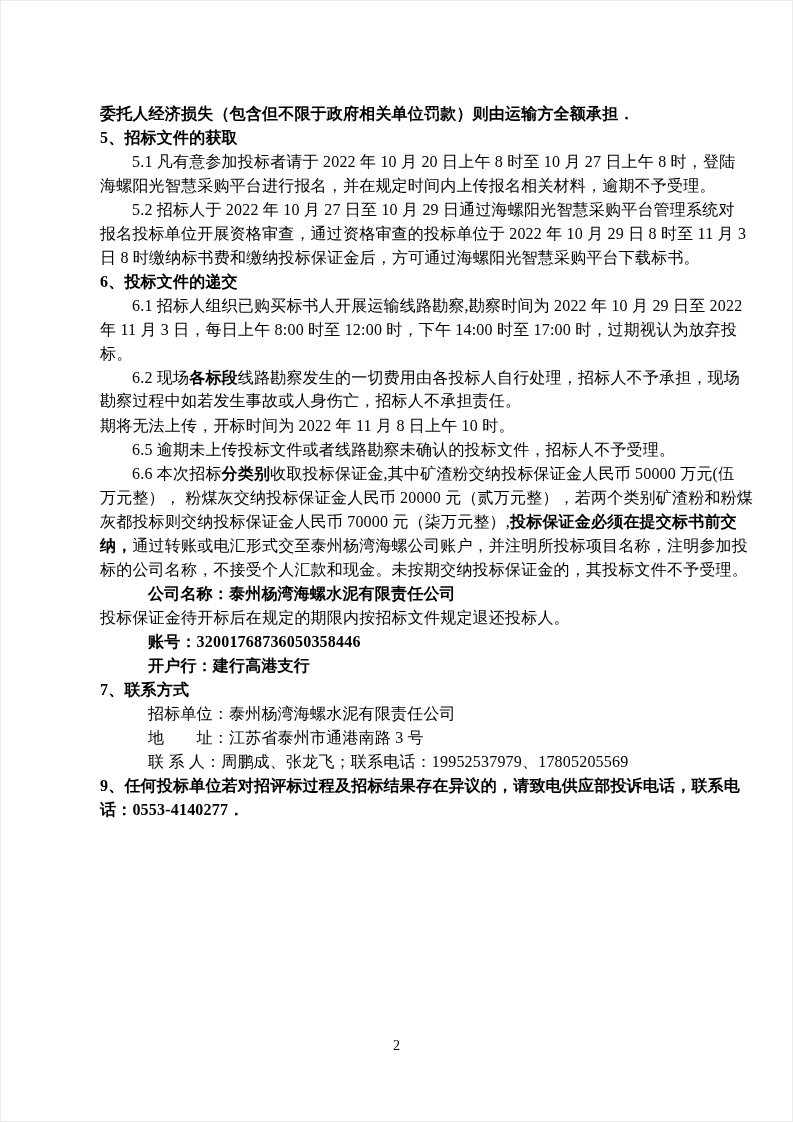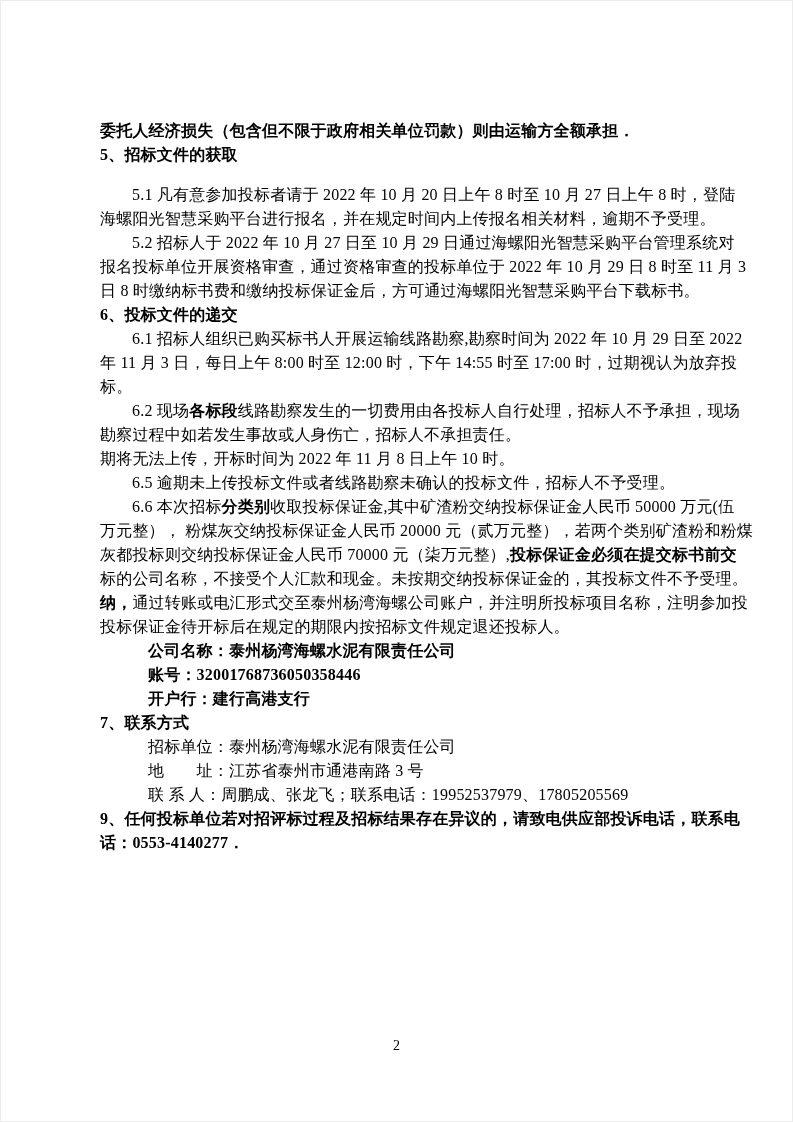--- a/index.html
+++ b/index.html
@@ -14,21 +14,21 @@
     background: #ffffff;
     box-sizing: border-box;
     border: 1px solid #ececec;
     font-family: "Liberation Serif", "DejaVu Serif", serif;
     color: #000000;
     overflow: hidden;
   }
   .content {
     position: absolute;
     left: 99px;
-    top: 118px;
+    top: 101px;
     width: 601px;
   }
   .line {
     font-size: 16px;
     line-height: 24px;
     height: 24px;
     white-space: nowrap;
     letter-spacing: 0.2px;
   }
   .line.fill {
@@ -49,40 +49,40 @@
     font-family: "Liberation Serif", "DejaVu Serif", serif;
   }
 </style>
 </head>
 <body>
 
 <div class="page">
   <div class="content">
       <div class="line" style="padding-left: 0px;"><span class="b">委托人经济损失（包含但不限于政府相关单位罚款）则由运输方全额承担．</span></div>
       <div class="line" style="padding-left: 0px;"><span class="b">5、招标文件的获取</span></div>
-      <div class="line fill" style="padding-left: 32px; margin-top: 16px;"><span class="">5.1 凡有意参加投标者请于 2022 年 10 月 20 日上午 8 时至 10 月 27 日上午 8 时，登陆</span></div>
+      <div class="line fill" style="padding-left: 32px;"><span class="">5.1 凡有意参加投标者请于 2022 年 10 月 20 日上午 8 时至 10 月 27 日上午 8 时，登陆</span></div>
       <div class="line" style="padding-left: 0px;"><span class="">海螺阳光智慧采购平台进行报名，并在规定时间内上传报名相关材料，逾期不予受理。</span></div>
       <div class="line fill" style="padding-left: 32px;"><span class="">5.2 招标人于 2022 年 10 月 27 日至 10 月 29 日通过海螺阳光智慧采购平台管理系统对</span></div>
       <div class="line fill" style="padding-left: 0px;"><span class="">报名投标单位开展资格审查，通过资格审查的投标单位于 2022 年 10 月 29 日 8 时至 11 月 3</span></div>
       <div class="line" style="padding-left: 0px;"><span class="">日 8 时缴纳标书费和缴纳投标保证金后，方可通过海螺阳光智慧采购平台下载标书。</span></div>
       <div class="line" style="padding-left: 0px;"><span class="b">6、投标文件的递交</span></div>
       <div class="line fill" style="padding-left: 32px;"><span class="">6.1 招标人组织已购买标书人开展运输线路勘察,勘察时间为 2022 年 10 月 29 日至 2022</span></div>
-      <div class="line fill" style="padding-left: 0px;"><span class="">年 11 月 3 日，每日上午 8:00 时至 12:00 时，下午 14:55 时至 17:00 时，过期视认为放弃投</span></div>
+      <div class="line fill" style="padding-left: 0px;"><span class="">年 11 月 3 日，每日上午 8:00 时至 12:00 时，下午 14:00 时至 17:00 时，过期视认为放弃投</span></div>
       <div class="line" style="padding-left: 0px;"><span class="">标。</span></div>
       <div class="line fill" style="padding-left: 32px;"><span class="">6.2 现场</span><span class="b">各标段</span><span class="">线路勘察发生的一切费用由各投标人自行处理，招标人不予承担，现场</span></div>
-      <div class="line" style="padding-left: 0px;"><span class="">勘察过程中如若发生事故或人身伤亡，招标人不承担责任。</span></div>
+      <div class="line" style="padding-left: 0px; font-family: Liberation Mono, monospace;"><span class="">勘察过程中如若发生事故或人身伤亡，招标人不承担责任。</span></div>
       <div class="line" style="padding-left: 0px;"><span class="">期将无法上传，开标时间为 2022 年 11 月 8 日上午 10 时。</span></div>
       <div class="line" style="padding-left: 32px;"><span class="">6.5 逾期未上传投标文件或者线路勘察未确认的投标文件，招标人不予受理。</span></div>
       <div class="line fill" style="padding-left: 32px;"><span class="">6.6 本次招标</span><span class="b">分类别</span><span class="">收取投标保证金,其中矿渣粉交纳投标保证金人民币 50000 万元(伍</span></div>
       <div class="line fill" style="padding-left: 0px;"><span class="">万元整）， 粉煤灰交纳投标保证金人民币 20000 元（贰万元整），若两个类别矿渣粉和粉煤</span></div>
       <div class="line fill" style="padding-left: 0px;"><span class="">灰都投标则交纳投标保证金人民币 70000 元（柒万元整）,</span><span class="b">投标保证金必须在提交标书前交</span></div>
+      <div class="line fill" style="padding-left: 0px;"><span class="b">纳，</span><span class="">通过转账或电汇形式交至泰州杨湾海螺公司账户，并注明所投标项目名称，注明参加投</span></div>
       <div class="line fill" style="padding-left: 0px;"><span class="">标的公司名称，不接受个人汇款和现金。未按期交纳投标保证金的，其投标文件不予受理。</span></div>
-      <div class="line fill" style="padding-left: 0px;"><span class="b">纳，</span><span class="">通过转账或电汇形式交至泰州杨湾海螺公司账户，并注明所投标项目名称，注明参加投</span></div>
+      <div class="line" style="padding-left: 48px;"><span class="b">公司名称：泰州杨湾海螺水泥有限责任公司</span></div>
       <div class="line" style="padding-left: 0px;"><span class="">投标保证金待开标后在规定的期限内按招标文件规定退还投标人。</span></div>
-      <div class="line" style="padding-left: 48px;"><span class="b">公司名称：泰州杨湾海螺水泥有限责任公司</span></div>
       <div class="line" style="padding-left: 48px;"><span class="b">账号：32001768736050358446</span></div>
       <div class="line" style="padding-left: 48px;"><span class="b">开户行：建行高港支行</span></div>
       <div class="line" style="padding-left: 0px;"><span class="b">7、联系方式</span></div>
       <div class="line" style="padding-left: 48px;"><span class="">招标单位：泰州杨湾海螺水泥有限责任公司</span></div>
       <div class="line" style="padding-left: 48px;"><span class="">地　　址：江苏省泰州市通港南路 3 号</span></div>
       <div class="line" style="padding-left: 48px;"><span class="">联 系 人：周鹏成、张龙飞；联系电话：19952537979、17805205569</span></div>
       <div class="line fill" style="padding-left: 0px;"><span class="b">9、任何投标单位若对招评标过程及招标结果存在异议的，请致电供应部投诉电话，联系电</span></div>
       <div class="line" style="padding-left: 0px;"><span class="b">话：0553-4140277．</span></div>
     </div>
   <div class="page-num">2</div>

